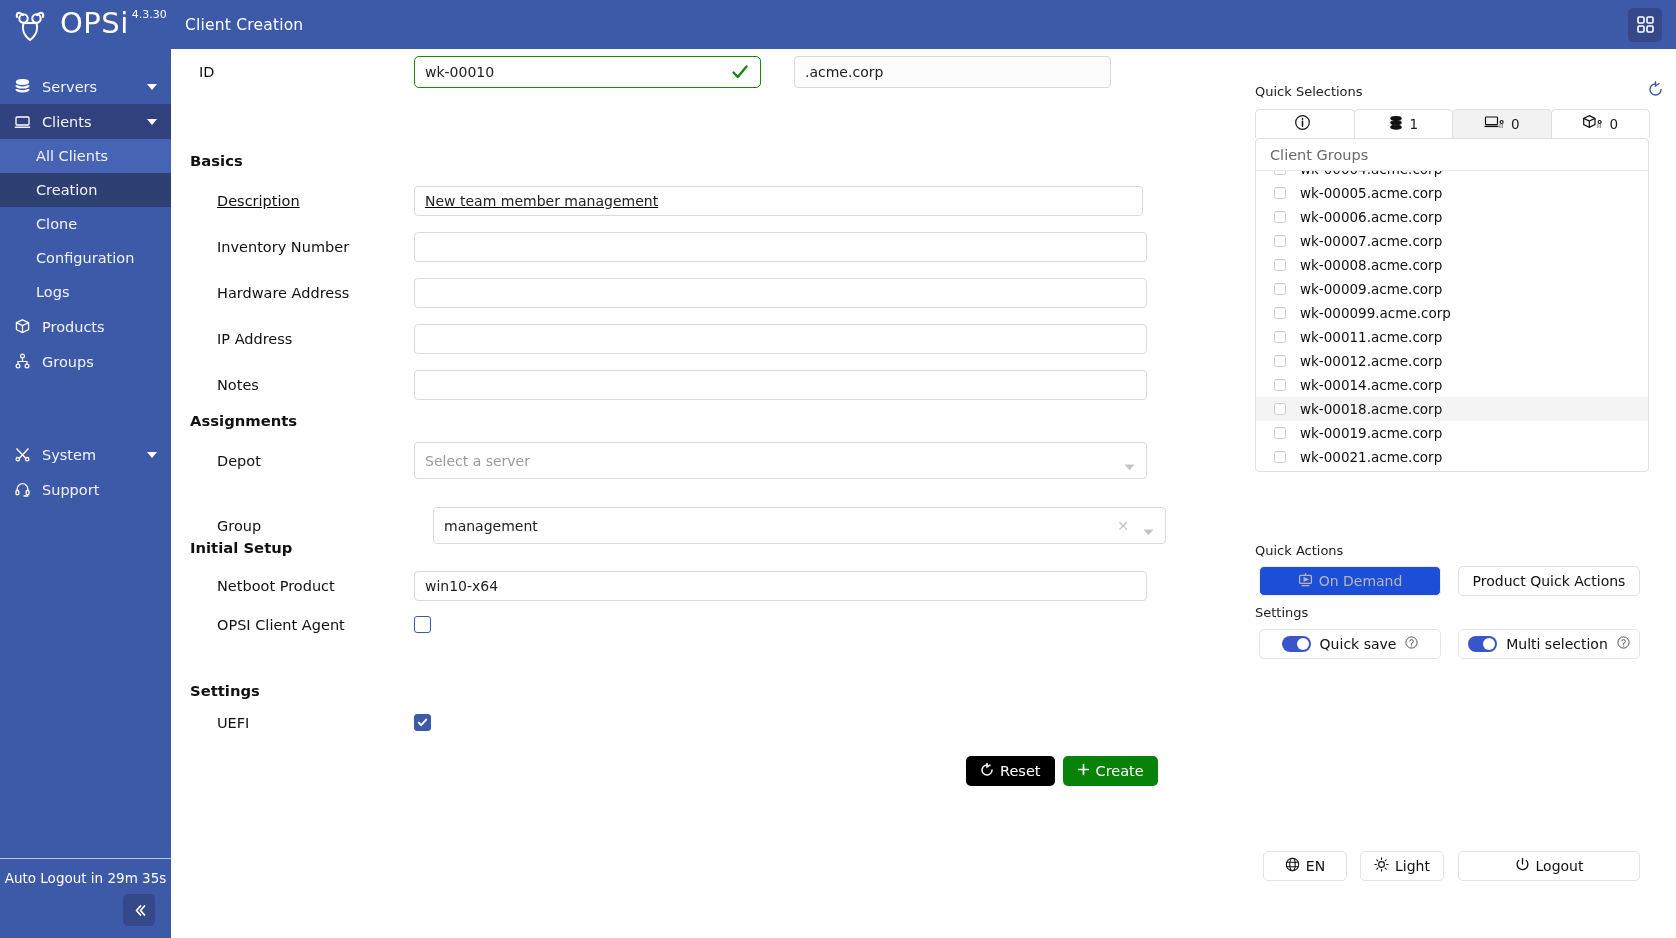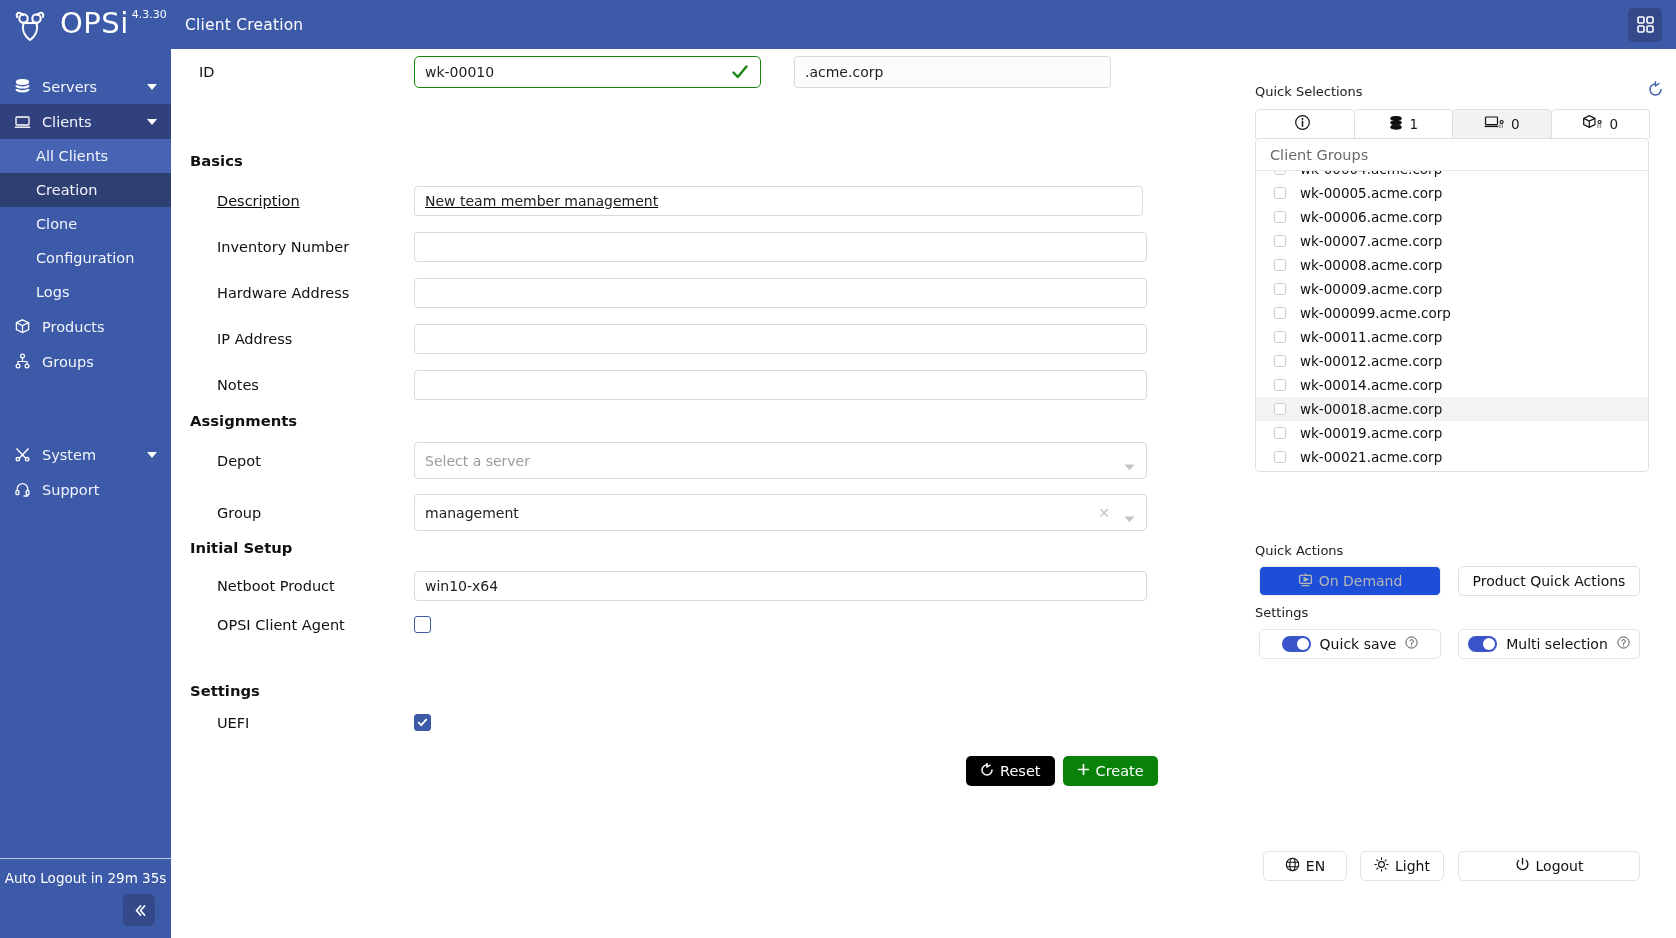--- a/index.html
+++ b/index.html
@@ -365,21 +365,21 @@
       <div class="inp placeholder" style="width:733px; height:37px; position:relative;">
         <span>Select a server</span>
         <span style="position:absolute; right:11px; top:15px;">
           <svg width="11" height="7" viewBox="0 0 11 7">
               <path d="M0.5 0.5 L10.5 0.5 L5.5 6.2 Z" fill="#c4c4c4"></path>
             </svg>
         </span>
       </div>
     </div>
 
-    <div class="form-row" style="position:absolute; top:445px; left:0; width:100%;">
+    <div class="form-row" style="position:absolute; top:458px; left:0; width:100%;gap:19px;">
       <div class="f-label" style="width:243px; padding-left:46px;">Group</div>
       <div class="inp" style="width:733px; height:37px; position:relative;">
         <span>management</span>
         <span style="position:absolute; right:36px; top:11px; color:#c4c4c4; font-size:14px; line-height:14px;">✕</span>
         <span style="position:absolute; right:11px; top:15px;">
           <svg width="11" height="7" viewBox="0 0 11 7">
               <path d="M0.5 0.5 L10.5 0.5 L5.5 6.2 Z" fill="#c4c4c4"></path>
             </svg>
         </span>
       </div>

